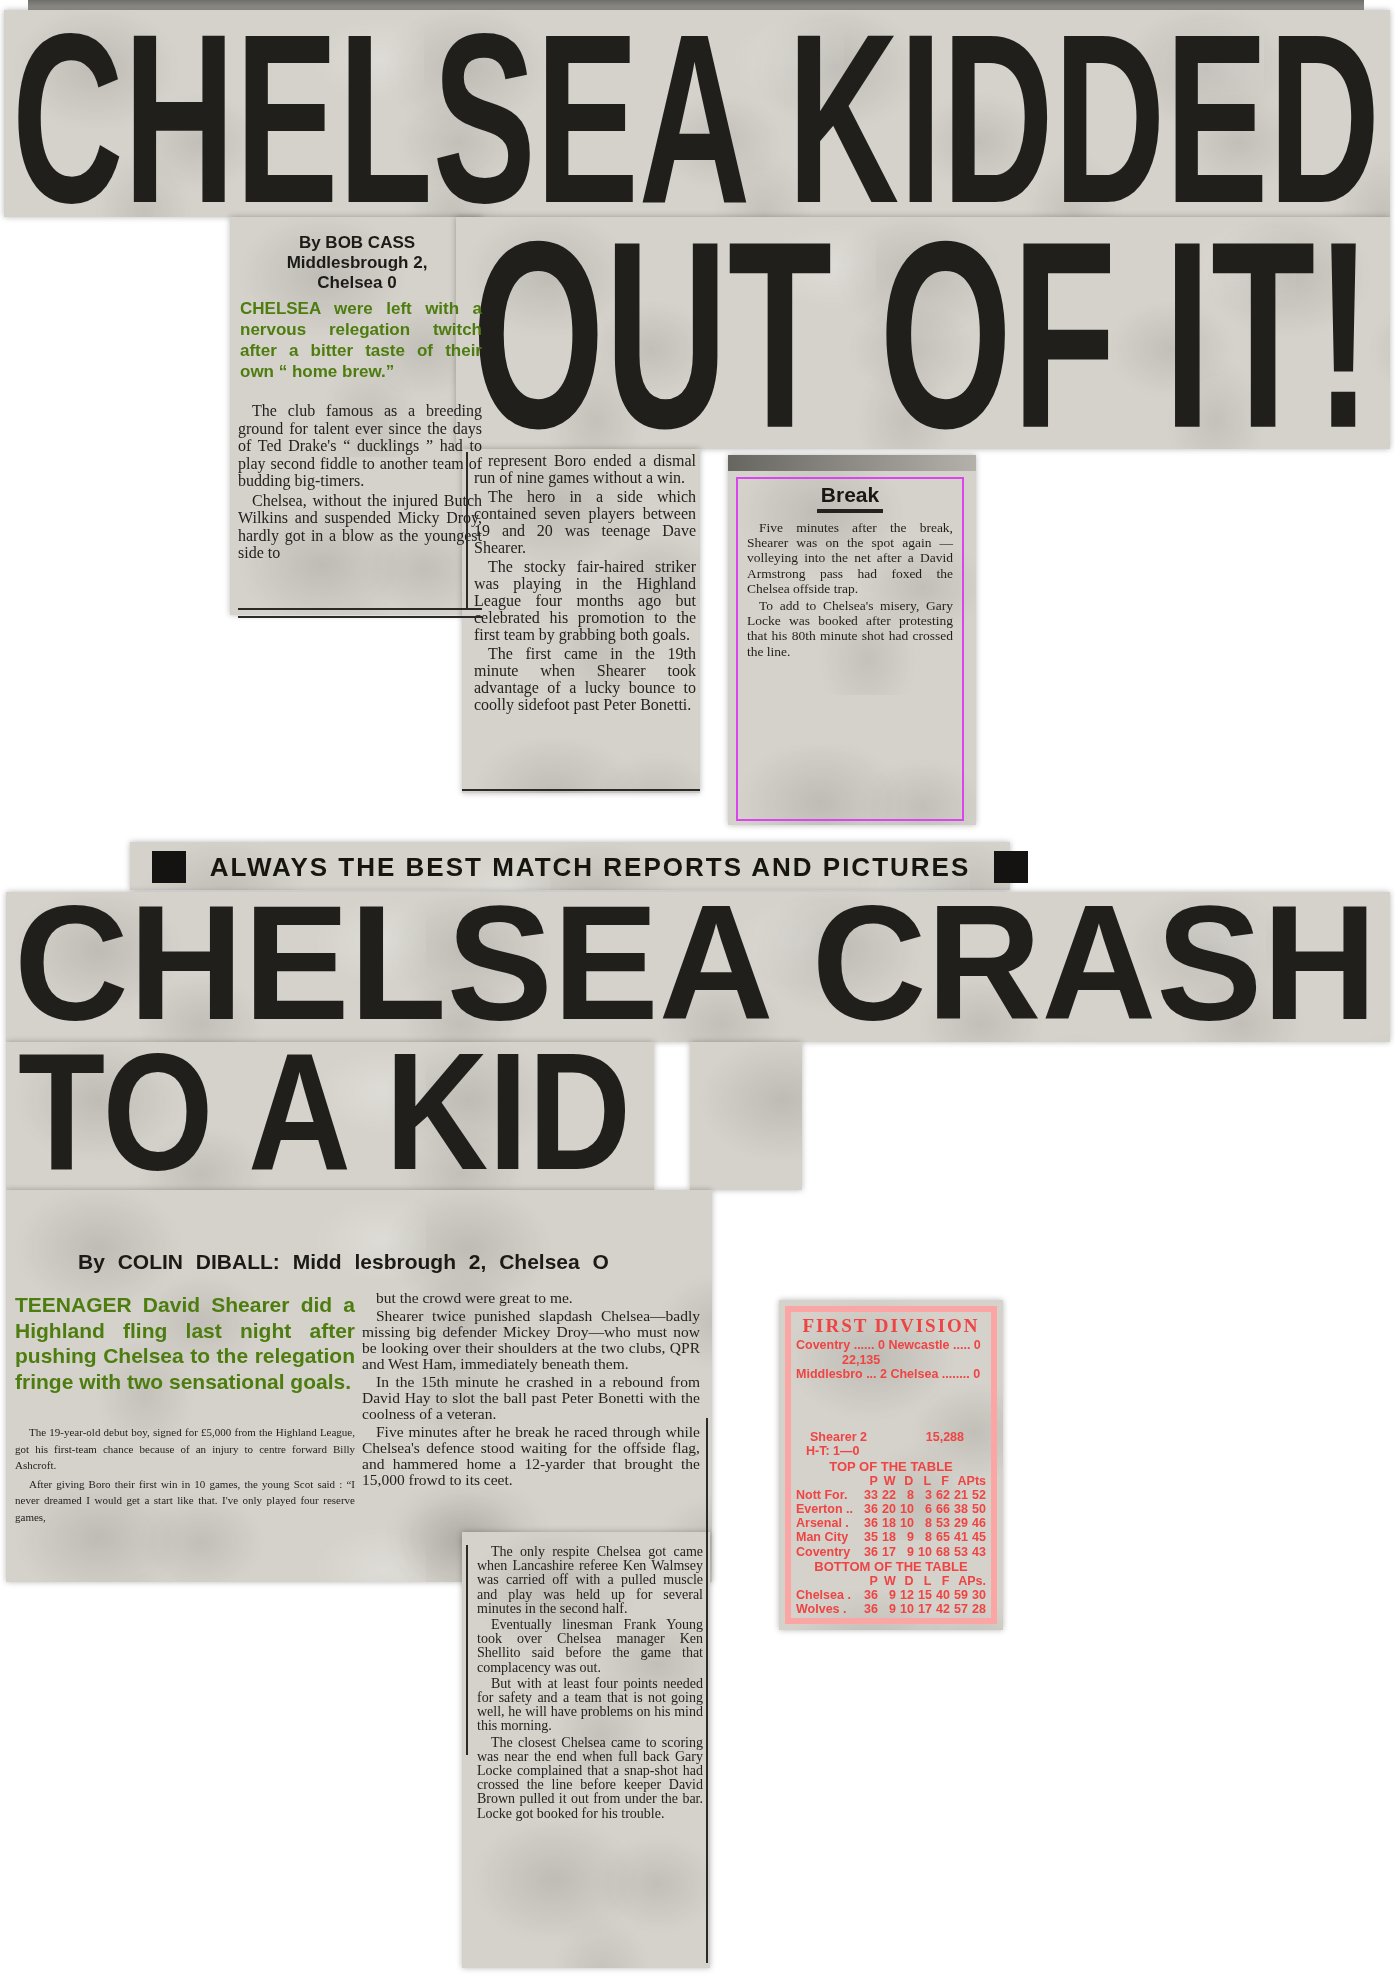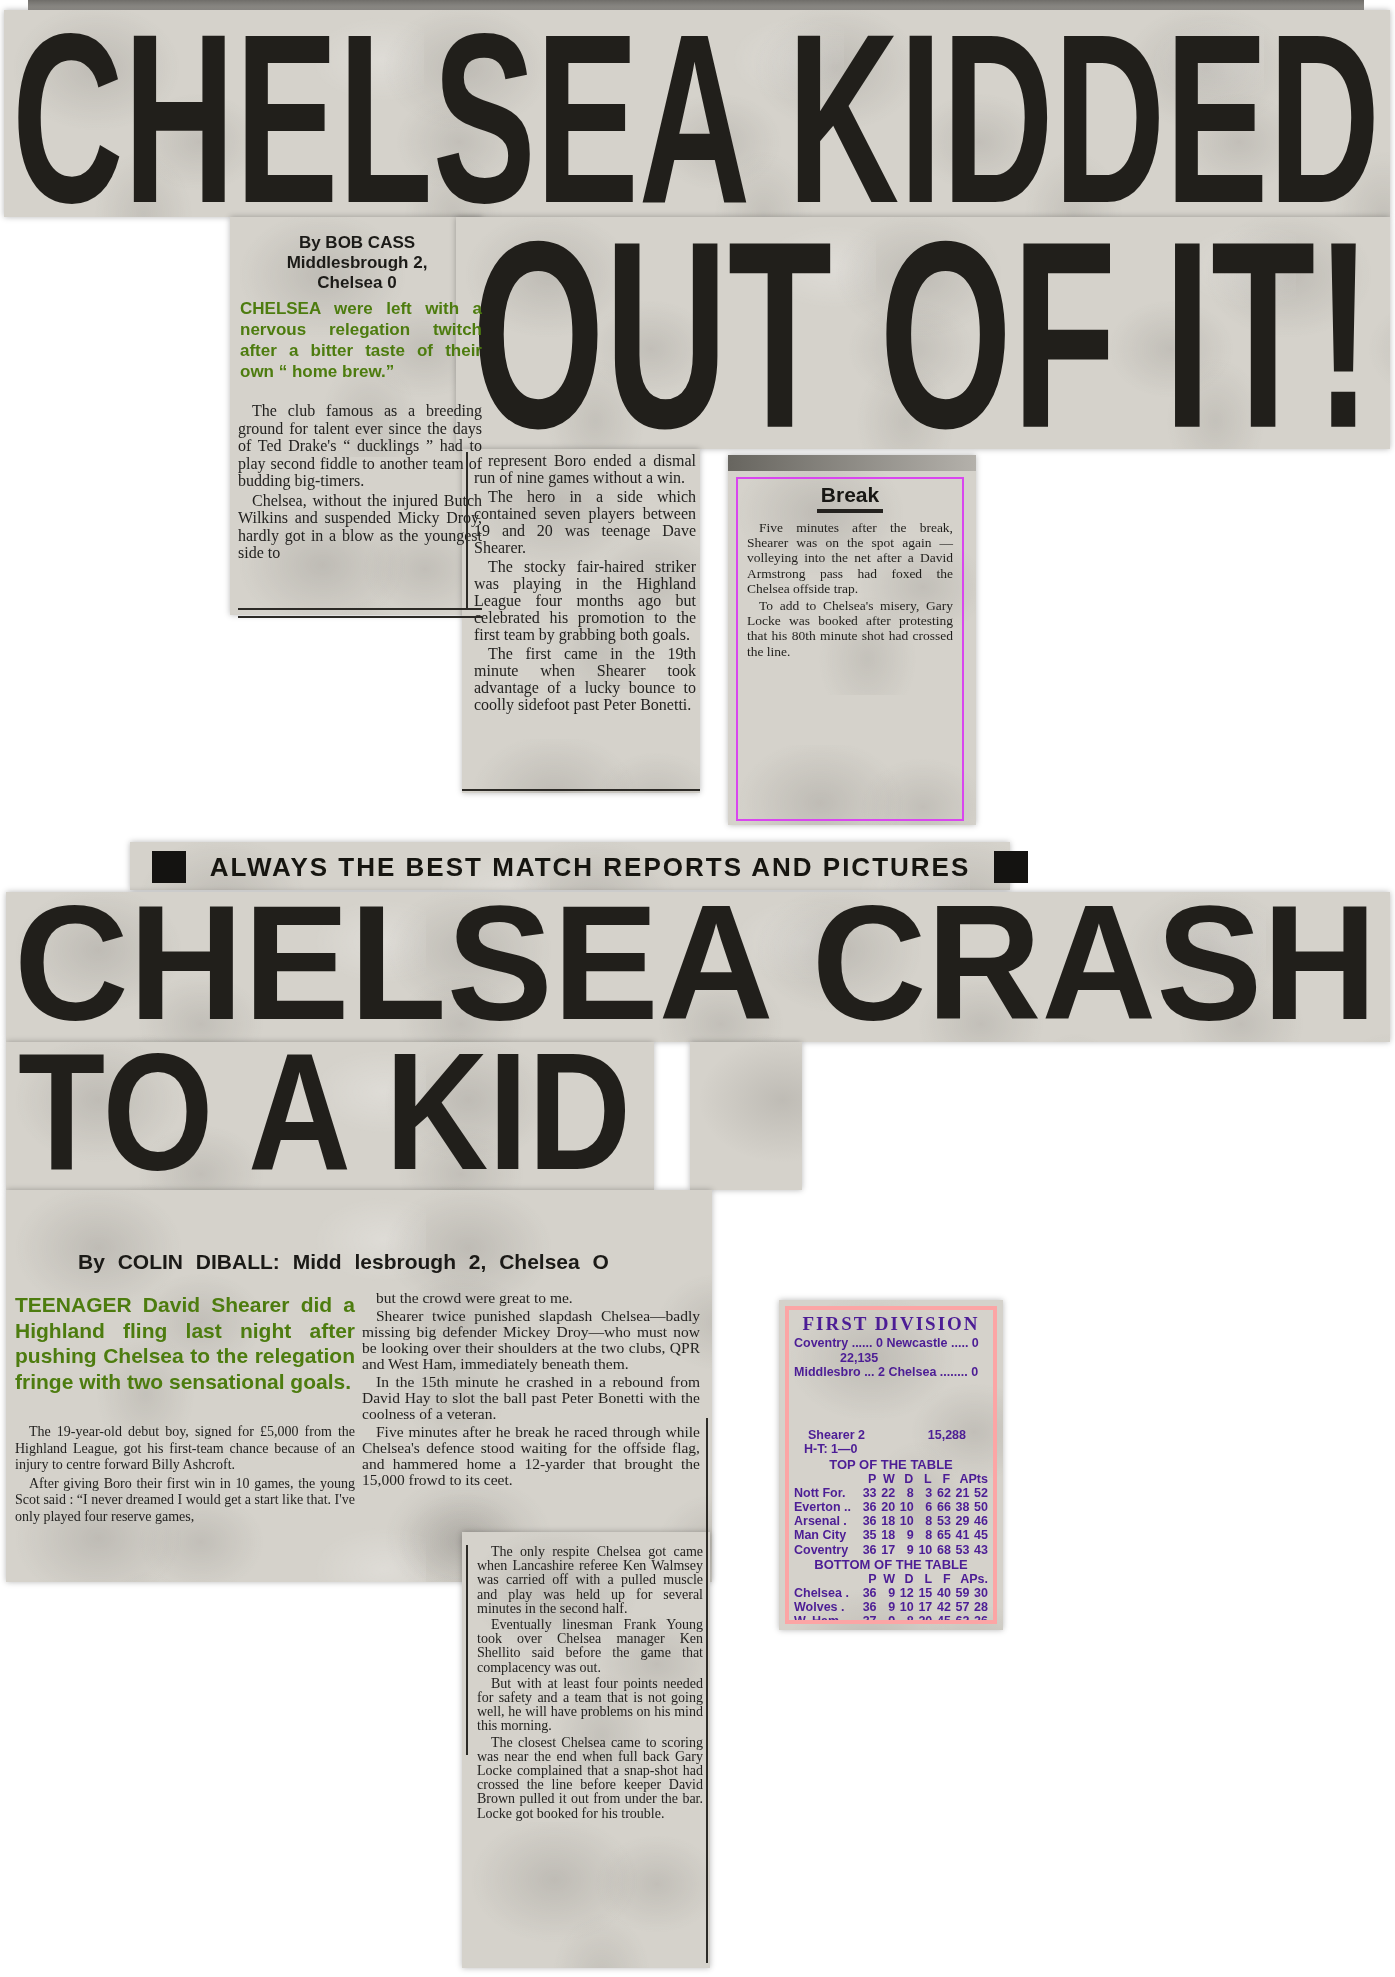--- a/index.html
+++ b/index.html
@@ -20,21 +20,21 @@
   .byline1{position:absolute;left:246px;top:233px;width:222px;text-align:center;
     font-family:"Liberation Sans",sans-serif;font-weight:700;font-size:17px;line-height:20px;color:#1c1b18;}
   .lead{position:absolute;text-align:justify;font-family:"Liberation Sans",sans-serif;
     font-weight:700;color:#4d7c0f;}
   .lead1{left:240px;top:298px;width:242px;font-size:17px;line-height:21px;}
   .lead2{left:15px;top:1292px;width:340px;font-size:21px;line-height:25.5px;}
   .bodycol{position:absolute;text-align:justify;font-family:"Liberation Serif",serif;color:#232220;}
   .bodycol p{margin:0 0 2px 0;text-indent:14px;}
   .c1a{left:238px;top:402px;width:244px;font-size:16px;line-height:17.5px;}
   .c2a{left:474px;top:452px;width:222px;font-size:16px;line-height:17px;}
-  .c1b{left:15px;top:1424px;width:340px;font-size:14px;line-height:16.5px;}
+  .c1b{left:15px;top:1424px;width:340px;font-size:11px;line-height:16.5px;}
   .c2b{left:362px;top:1290px;width:338px;font-size:15.5px;line-height:16px;}
   .c3b{left:477px;top:1545px;width:226px;font-size:14px;line-height:14.2px;}
   .vrule{position:absolute;width:2px;background:#2c2a26;}
   .hrule{position:absolute;height:2px;background:#2c2a26;}
   .dblrule{position:absolute;height:6px;border-top:2px solid #2c2a26;border-bottom:2px solid #2c2a26;}
   
   .break-bar{position:absolute;left:0;top:0;width:248px;height:16px;
     background:linear-gradient(to right,#67655f,#b4b1ab);}
   .break-box{position:absolute;left:8px;top:22px;width:228px;height:344px;
     border:2px solid #d946ef;padding:4px 9px;box-sizing:border-box;}
@@ -47,22 +47,22 @@
   .banner{position:absolute;left:132px;top:844px;width:876px;height:46px;
     display:flex;align-items:center;padding-left:20px;}
   .banner-block{width:34px;height:32px;background:#141311;}
   .banner-text{flex:1;text-align:center;font-family:"Liberation Sans",sans-serif;font-weight:700;
     font-size:26px;letter-spacing:2px;color:#161510;}
   .byline2{position:absolute;left:78px;top:1250px;width:600px;
     font-family:"Liberation Sans",sans-serif;font-weight:700;font-size:21px;
     word-spacing:7px;color:#1b1a17;}
   
   .lt-box{position:absolute;left:785px;top:1306px;width:212px;height:318px;
-    border:4px solid #fca5a5;padding:3px 5px;box-sizing:border-box;overflow:hidden;
-    font-family:"Liberation Sans",sans-serif;font-weight:700;color:#4c1d95;}
+    border:6px solid #fca5a5;padding:3px 5px;box-sizing:border-box;overflow:hidden;
+    font-family:"Liberation Sans",sans-serif;font-weight:700;color:#ef4444;}
   .lt-title{text-align:center;font-family:"Liberation Serif",serif;font-weight:700;
     font-size:19px;letter-spacing:2px;margin-bottom:1px;}
   .lt-line{font-size:12.5px;line-height:14.5px;white-space:nowrap;overflow:hidden;}
   .lt-att1{margin-left:46px;}
   .lt-flex{display:flex;font-size:12.5px;line-height:14.5px;margin-top:48px;}
   .lt-sc{margin-left:14px;}
   .lt-att2{margin-left:auto;margin-right:22px;}
   .lt-ht{margin-left:10px;}
   .lt-head{text-align:center;font-size:13px;line-height:15px;}
   .lt-grid{display:grid;grid-template-columns:64px repeat(7,1fr);font-size:12.5px;line-height:14.2px;}

